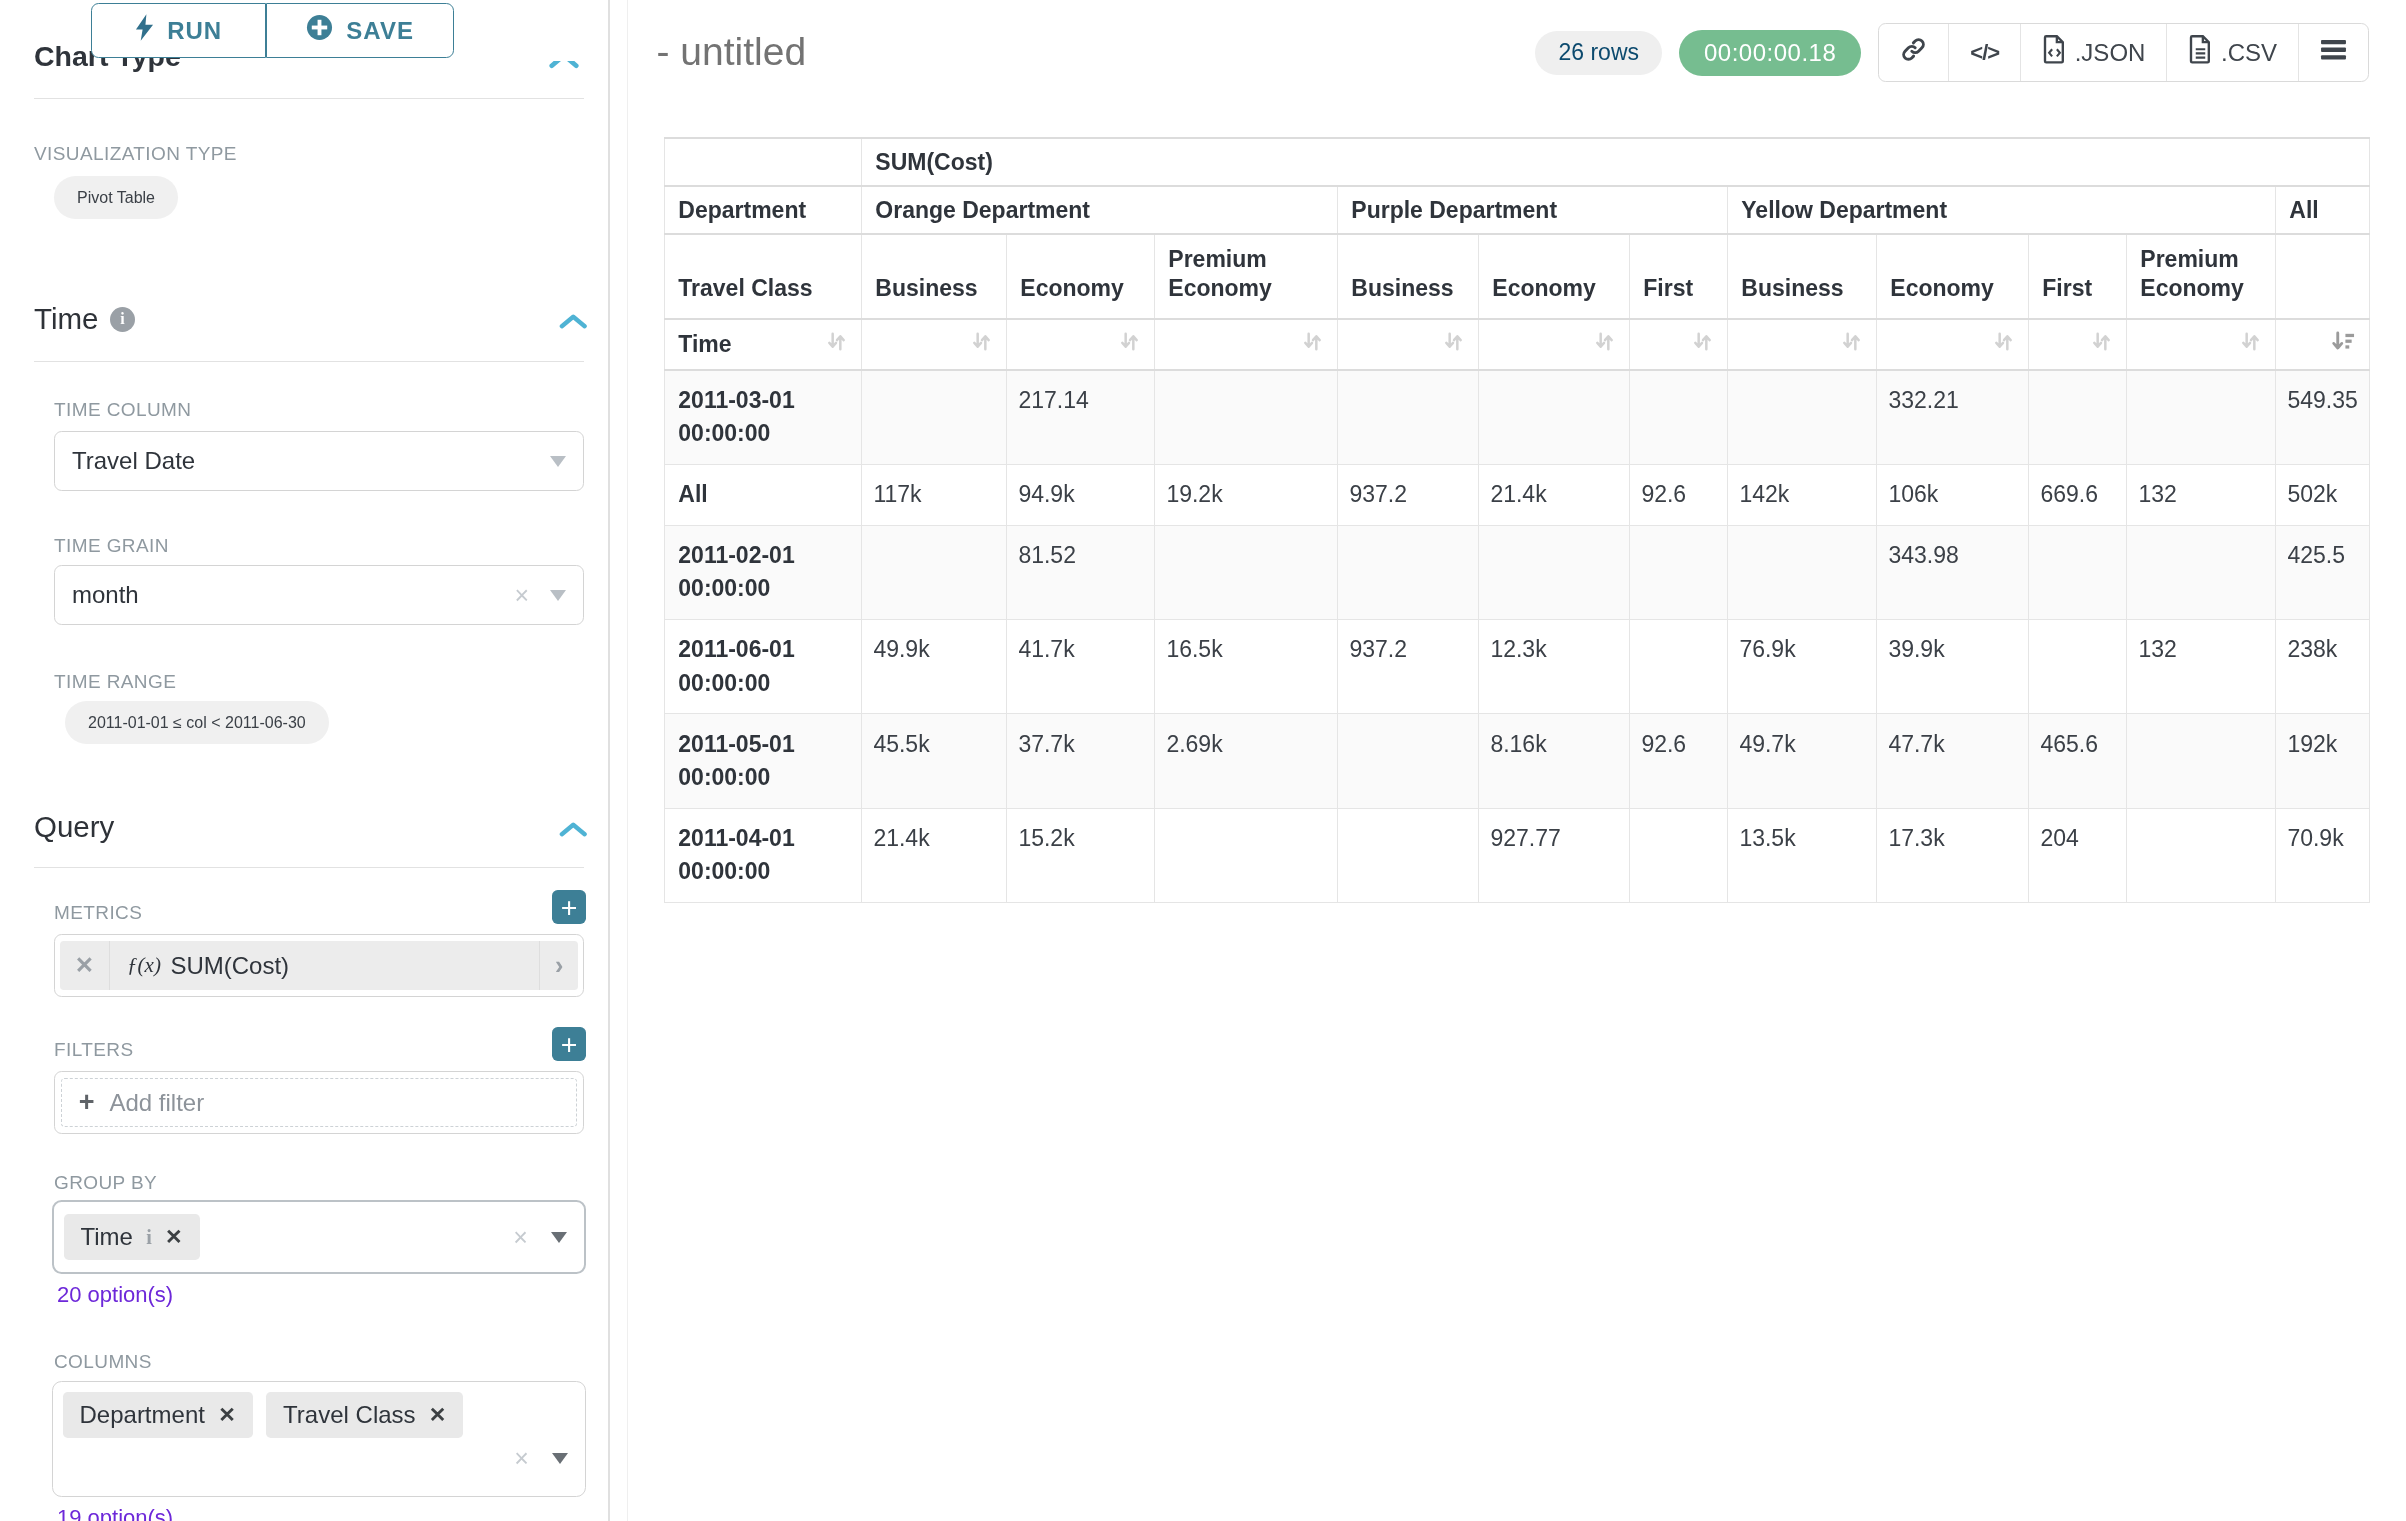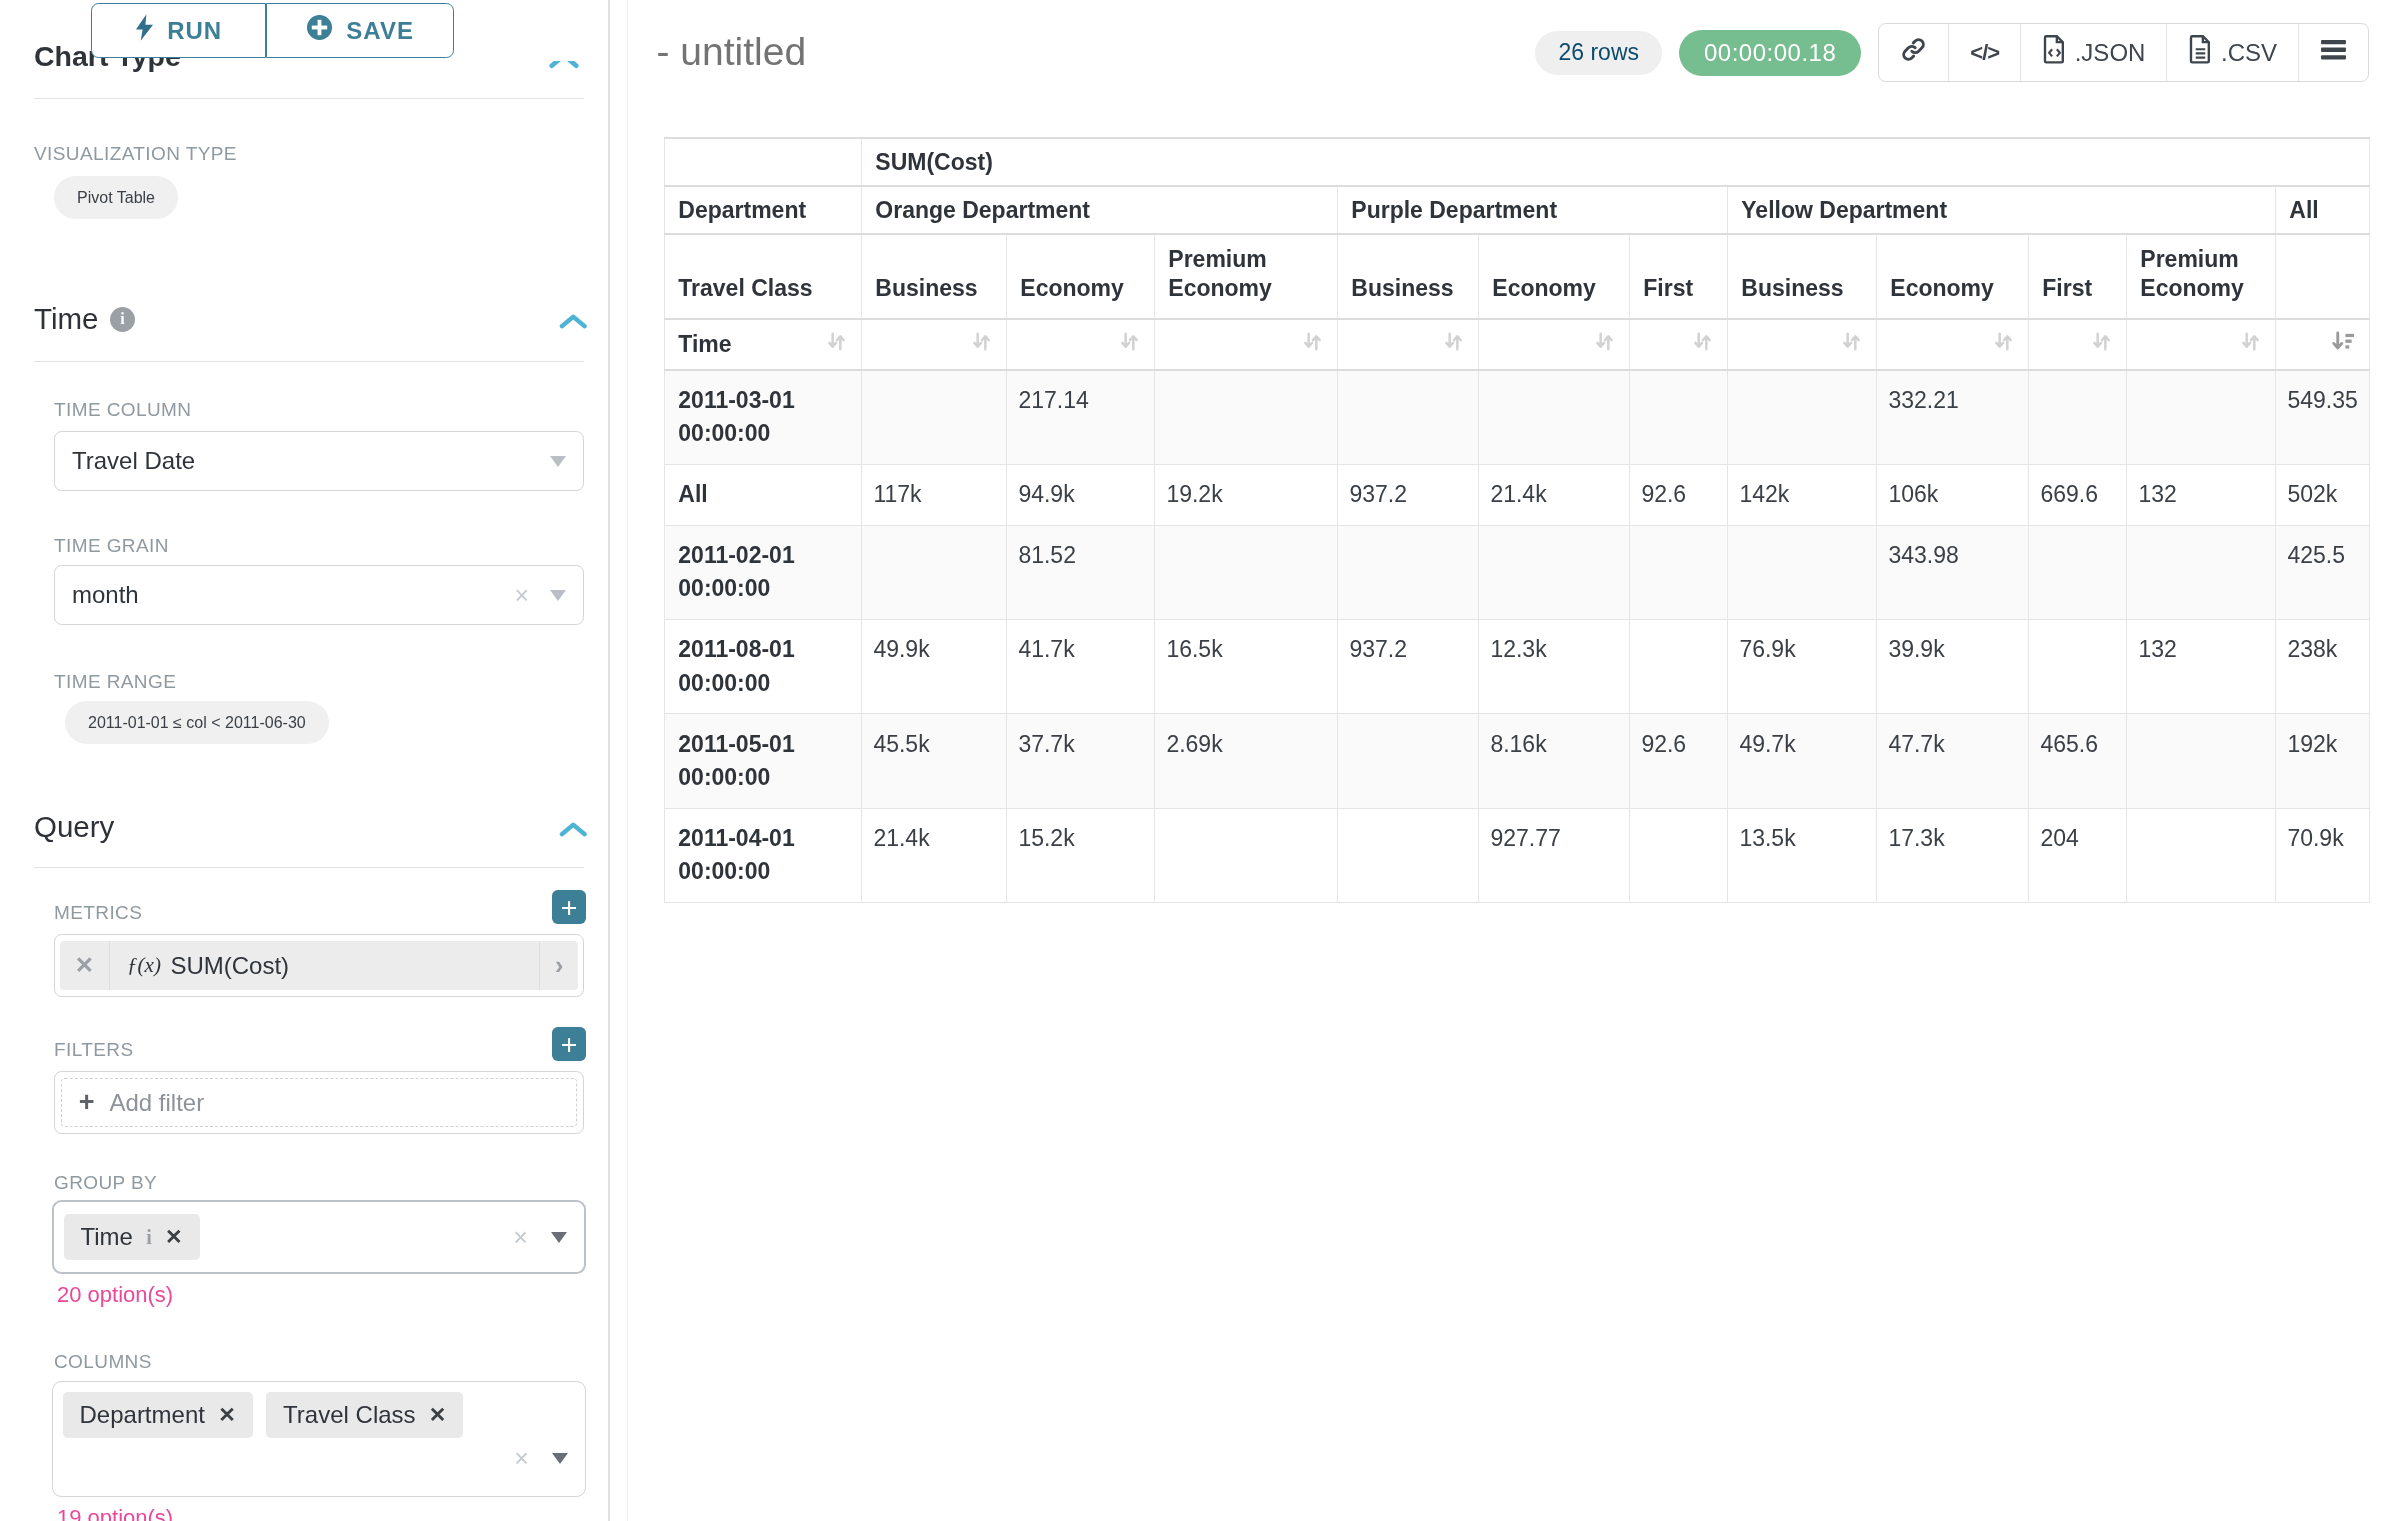--- a/index.html
+++ b/index.html
@@ -52,21 +52,21 @@
   .tagselect{position:absolute;left:52px;width:534px;border-radius:9.5px;background:#fff;box-sizing:border-box;
              display:flex;align-items:center;padding:9.5px;}
   .groupby-box{top:1200px;height:74px;border:2.9px solid #bcc2c7;}
   .columns-box{top:1381px;height:116px;border:1.9px solid #d4d4d4;align-items:flex-start;}
   .tag{display:inline-flex;align-items:center;gap:13.3px;background:#e9e9e9;border-radius:4.8px;height:46px;
        padding:0 17px;font-size:24px;color:#2f343b;margin-right:13.3px;}
   .tag .tag-i{color:#9aa0a6;font-weight:700;font-size:20px;font-family:"Liberation Serif",serif;}
   .tag .tag-x{font-weight:700;font-size:21px;color:#3c4043;}
   .tag-controls{margin-left:auto;display:flex;align-items:center;gap:23px;padding-right:7.6px;}
   .columns-box .tag-controls{align-self:center;margin-top:38px;}
-  .hint{position:absolute;left:57px;font-size:22px;color:#ec4899;}
+  .hint{position:absolute;left:57px;font-size:22px;color:#6d28d9;}
   
   .main{position:absolute;left:628px;top:0;width:1779px;height:1522px;}
   .title{position:absolute;left:28.5px;top:30px;font-size:39px;font-weight:500;color:#737373;}
   .badges{position:absolute;right:38px;top:23px;display:flex;align-items:center;gap:17px;}
   .rows-pill{background:#efefef;border-radius:22px;height:44px;display:flex;align-items:center;padding:0 23px;
              font-size:23px;color:#0c4a6e;}
   .timer-pill{background:#76bd90;border-radius:23px;height:46px;display:flex;align-items:center;padding:0 25px;
               font-size:24px;color:#fff;letter-spacing:0.5px;}
   .btn-group{display:flex;align-items:stretch;height:57px;border:1.9px solid #dadada;border-radius:7.6px;background:#fff;overflow:hidden;}
   .bg-item{display:flex;align-items:center;justify-content:center;gap:7.6px;padding:0 21px;border-right:1.9px solid #e4e4e4;
@@ -454,21 +454,21 @@
               <td></td>
               <td></td>
               <td></td>
               <td></td>
               <td>343.98</td>
               <td></td>
               <td></td>
               <td>425.5</td>
             </tr>
             <tr>
-              <th>2011-08-01 00:00:00</th>
+              <th>2011-06-01 00:00:00</th>
               <td>49.9k</td>
               <td>41.7k</td>
               <td>16.5k</td>
               <td>937.2</td>
               <td>12.3k</td>
               <td></td>
               <td>76.9k</td>
               <td>39.9k</td>
               <td></td>
               <td>132</td>

